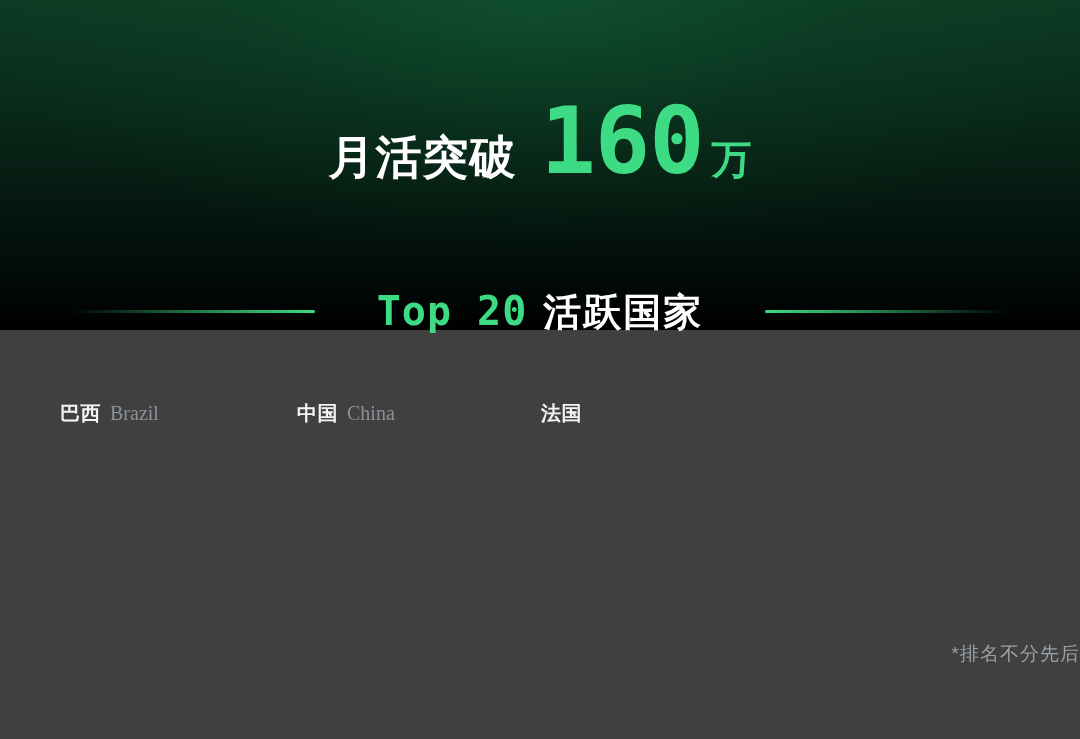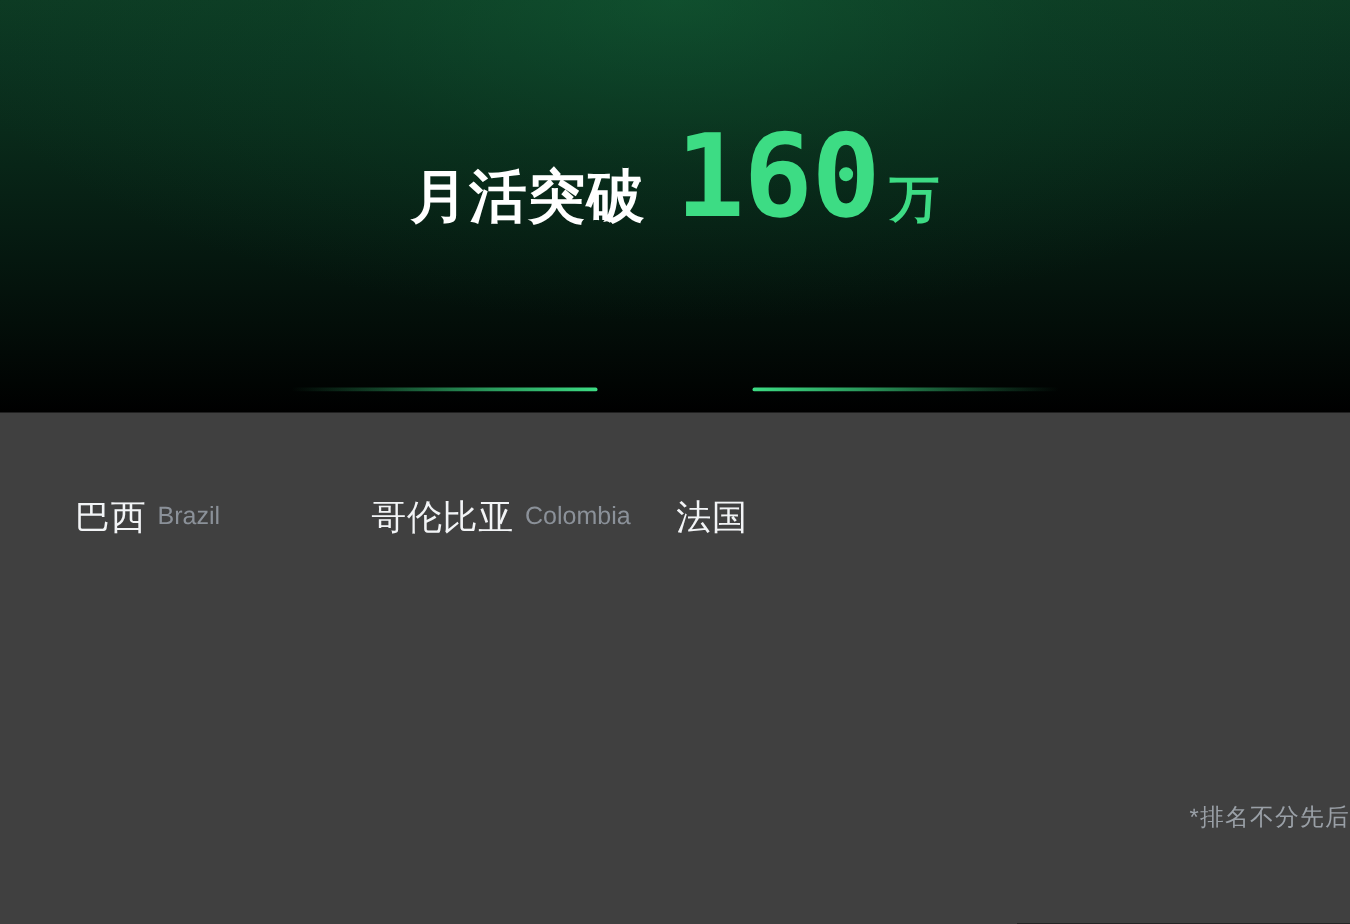--- a/index.html
+++ b/index.html
@@ -150,27 +150,27 @@
     grid-template-columns: 237px 244px 240px 259px;
     grid-auto-rows: 43px;
     grid-auto-flow: column;
   }
   .country-cell {
     display: flex;
     align-items: center;
     white-space: nowrap;
   }
   .c-cn {
-    font-size: 28px;
-    font-weight: 400;
+    font-size: 20px;
+    font-weight: 700;
     color: #f2f4f6;
     letter-spacing: 0.5px;
   }
   .c-en {
-    font-family: Liberation Sans, sans-serif;
+    font-family: Liberation Serif, serif;
     font-size: 20px;
     font-weight: 400;
     color: #8b9199;
     letter-spacing: 0px;
     margin-left: 9px;
   }
 
   
   #footnote {
     position: absolute;
@@ -191,31 +191,34 @@
 
   <div id="glow-top"></div>
   <div id="glow-top-side"></div>
 
   <div id="headline">
     <span class="hl-cn">月活突破</span><span class="hl-num">160</span><span class="hl-unit">万</span>
   </div>
 
   <div id="subtitle-row">
     <div class="rule rule-left"></div>
+    <div id="subtitle-text">
+      <span class="sub-top">Top 20</span><span class="sub-cn">活跃国家</span>
+    </div>
     <div class="rule rule-right"></div>
   </div>
 
   <div id="country-grid">
     <div class="country-cell">
         <span class="c-cn">巴西</span>
         <span class="c-en">Brazil</span>
       </div>
     <div class="country-cell">
-        <span class="c-cn">哥伦比亚</span>
-        <span class="c-en">Colombia</span>
+        <span class="c-cn">中国</span>
+        <span class="c-en">China</span>
       </div>
     <div class="country-cell">
         <span class="c-cn">法国</span>
       </div>
 
   </div>
 
   <div id="footnote">*排名不分先后</div>
 
 </div>

